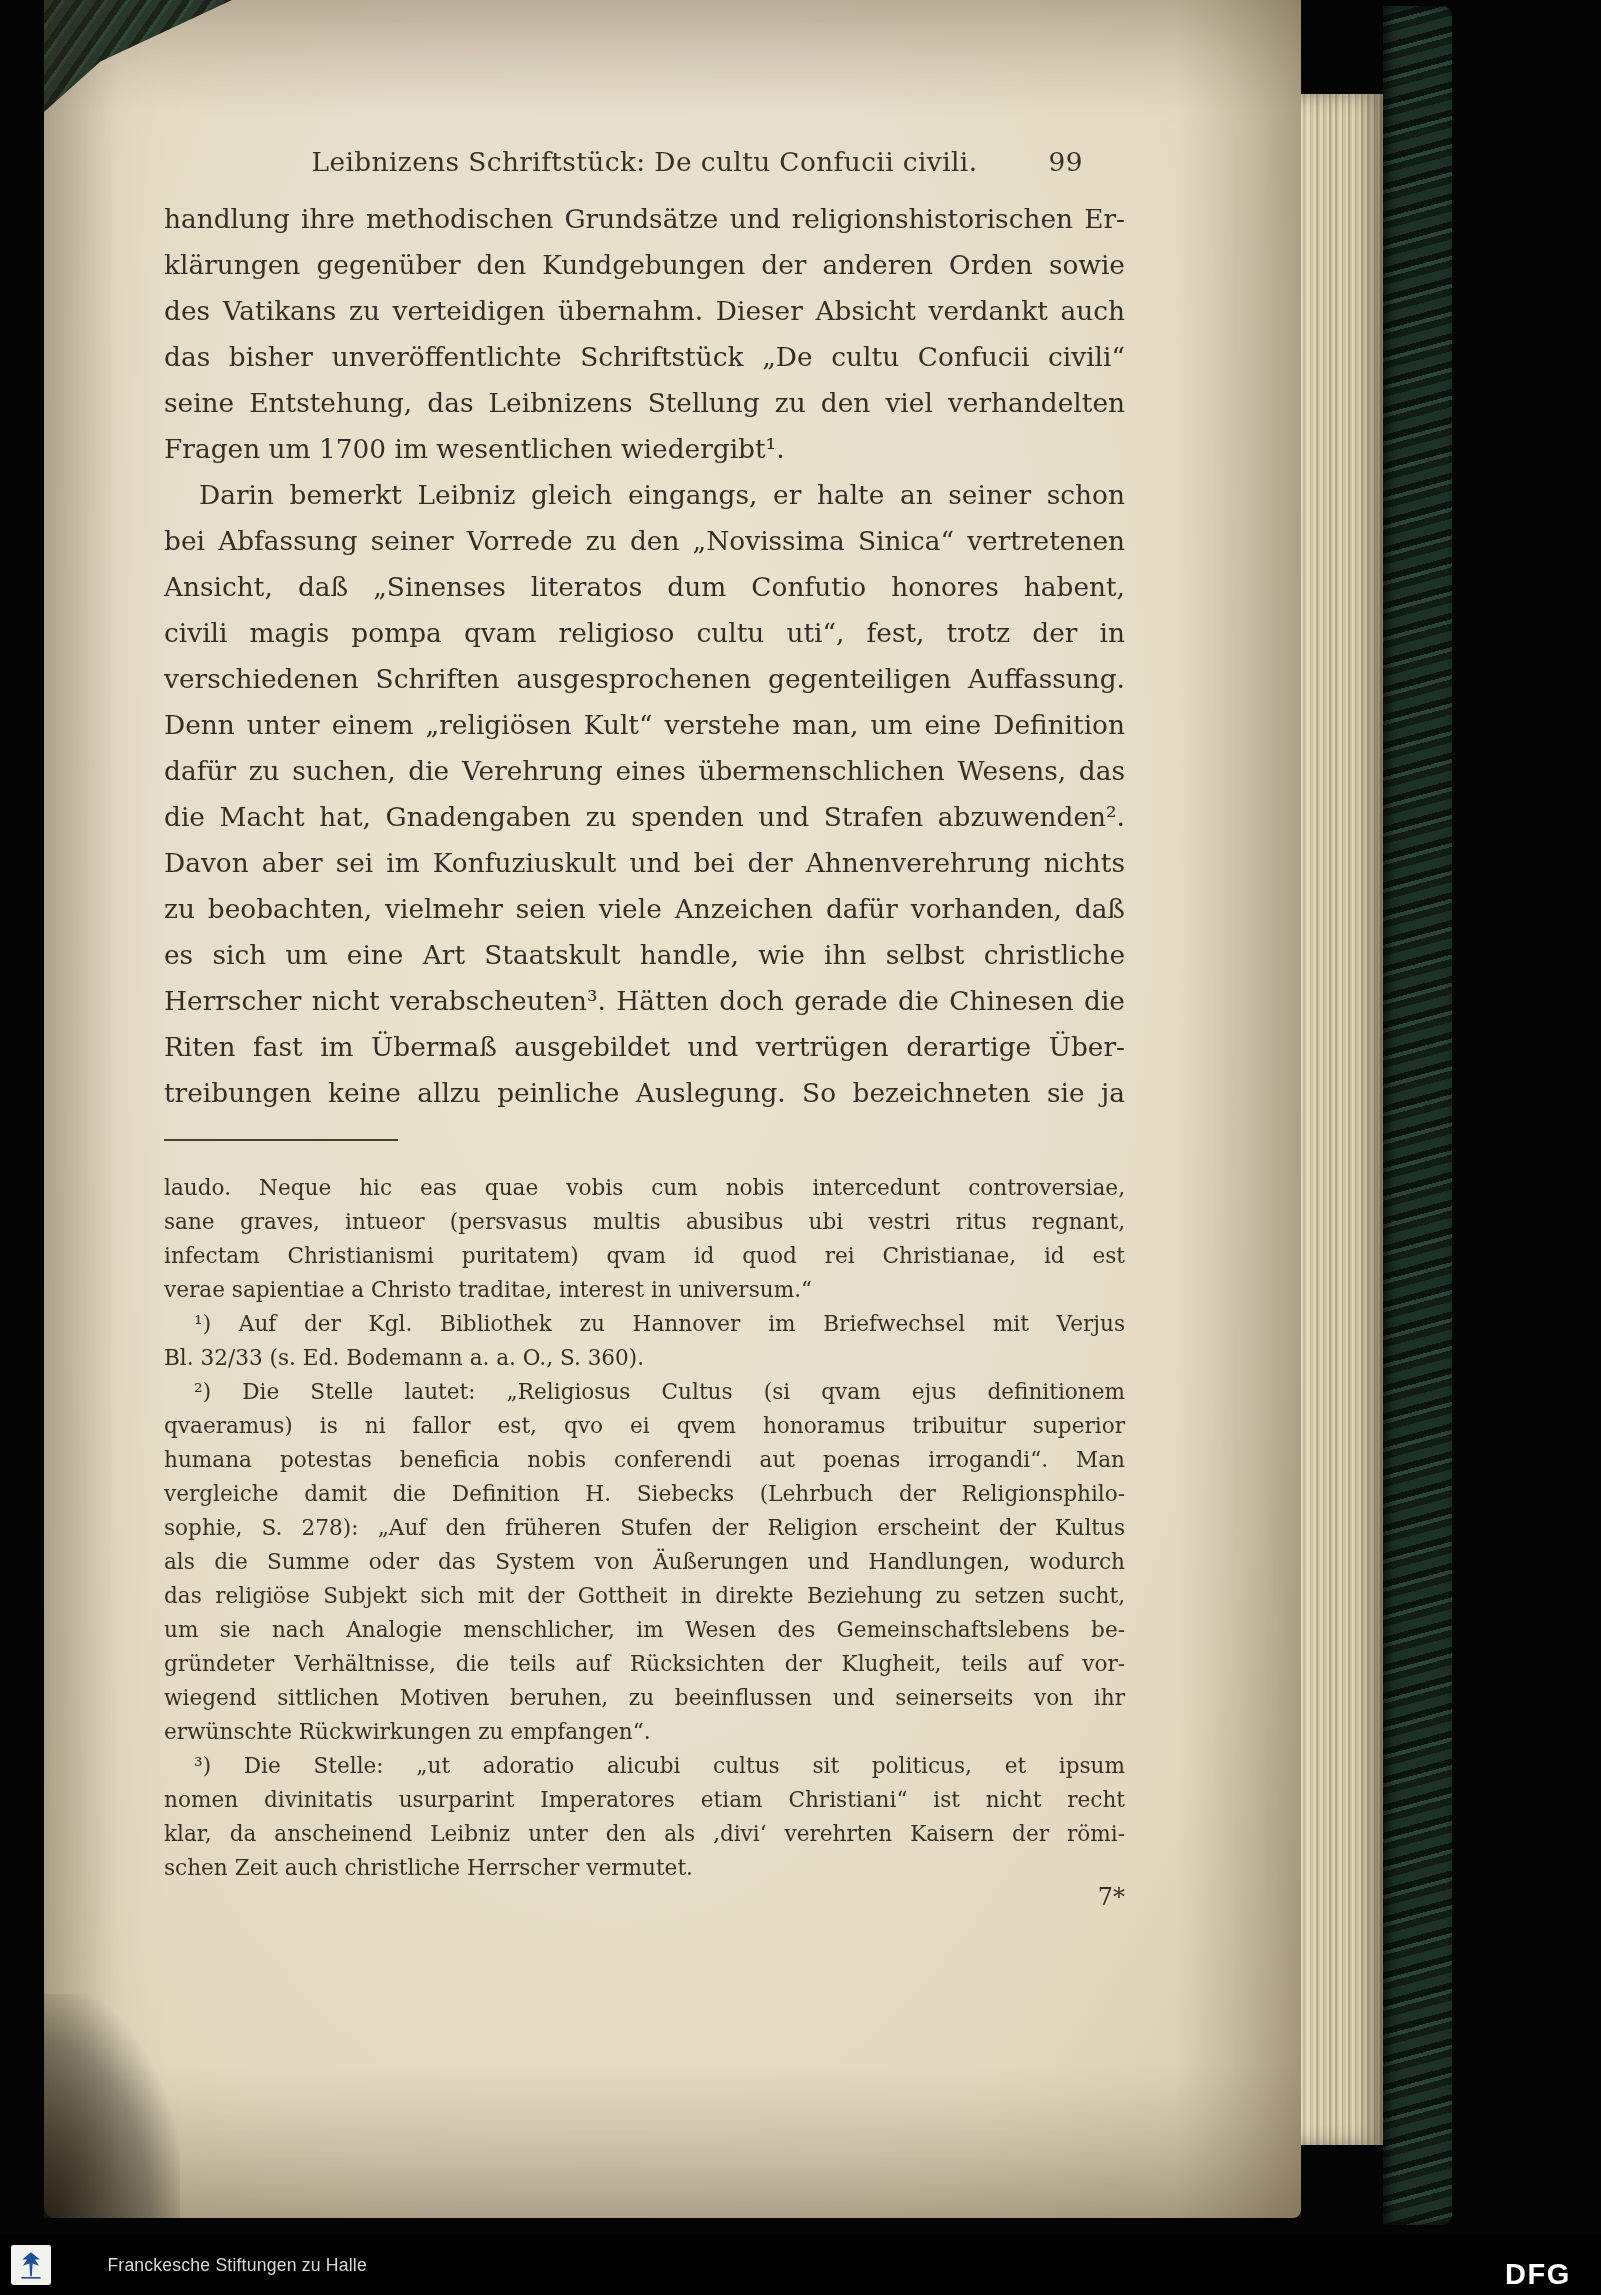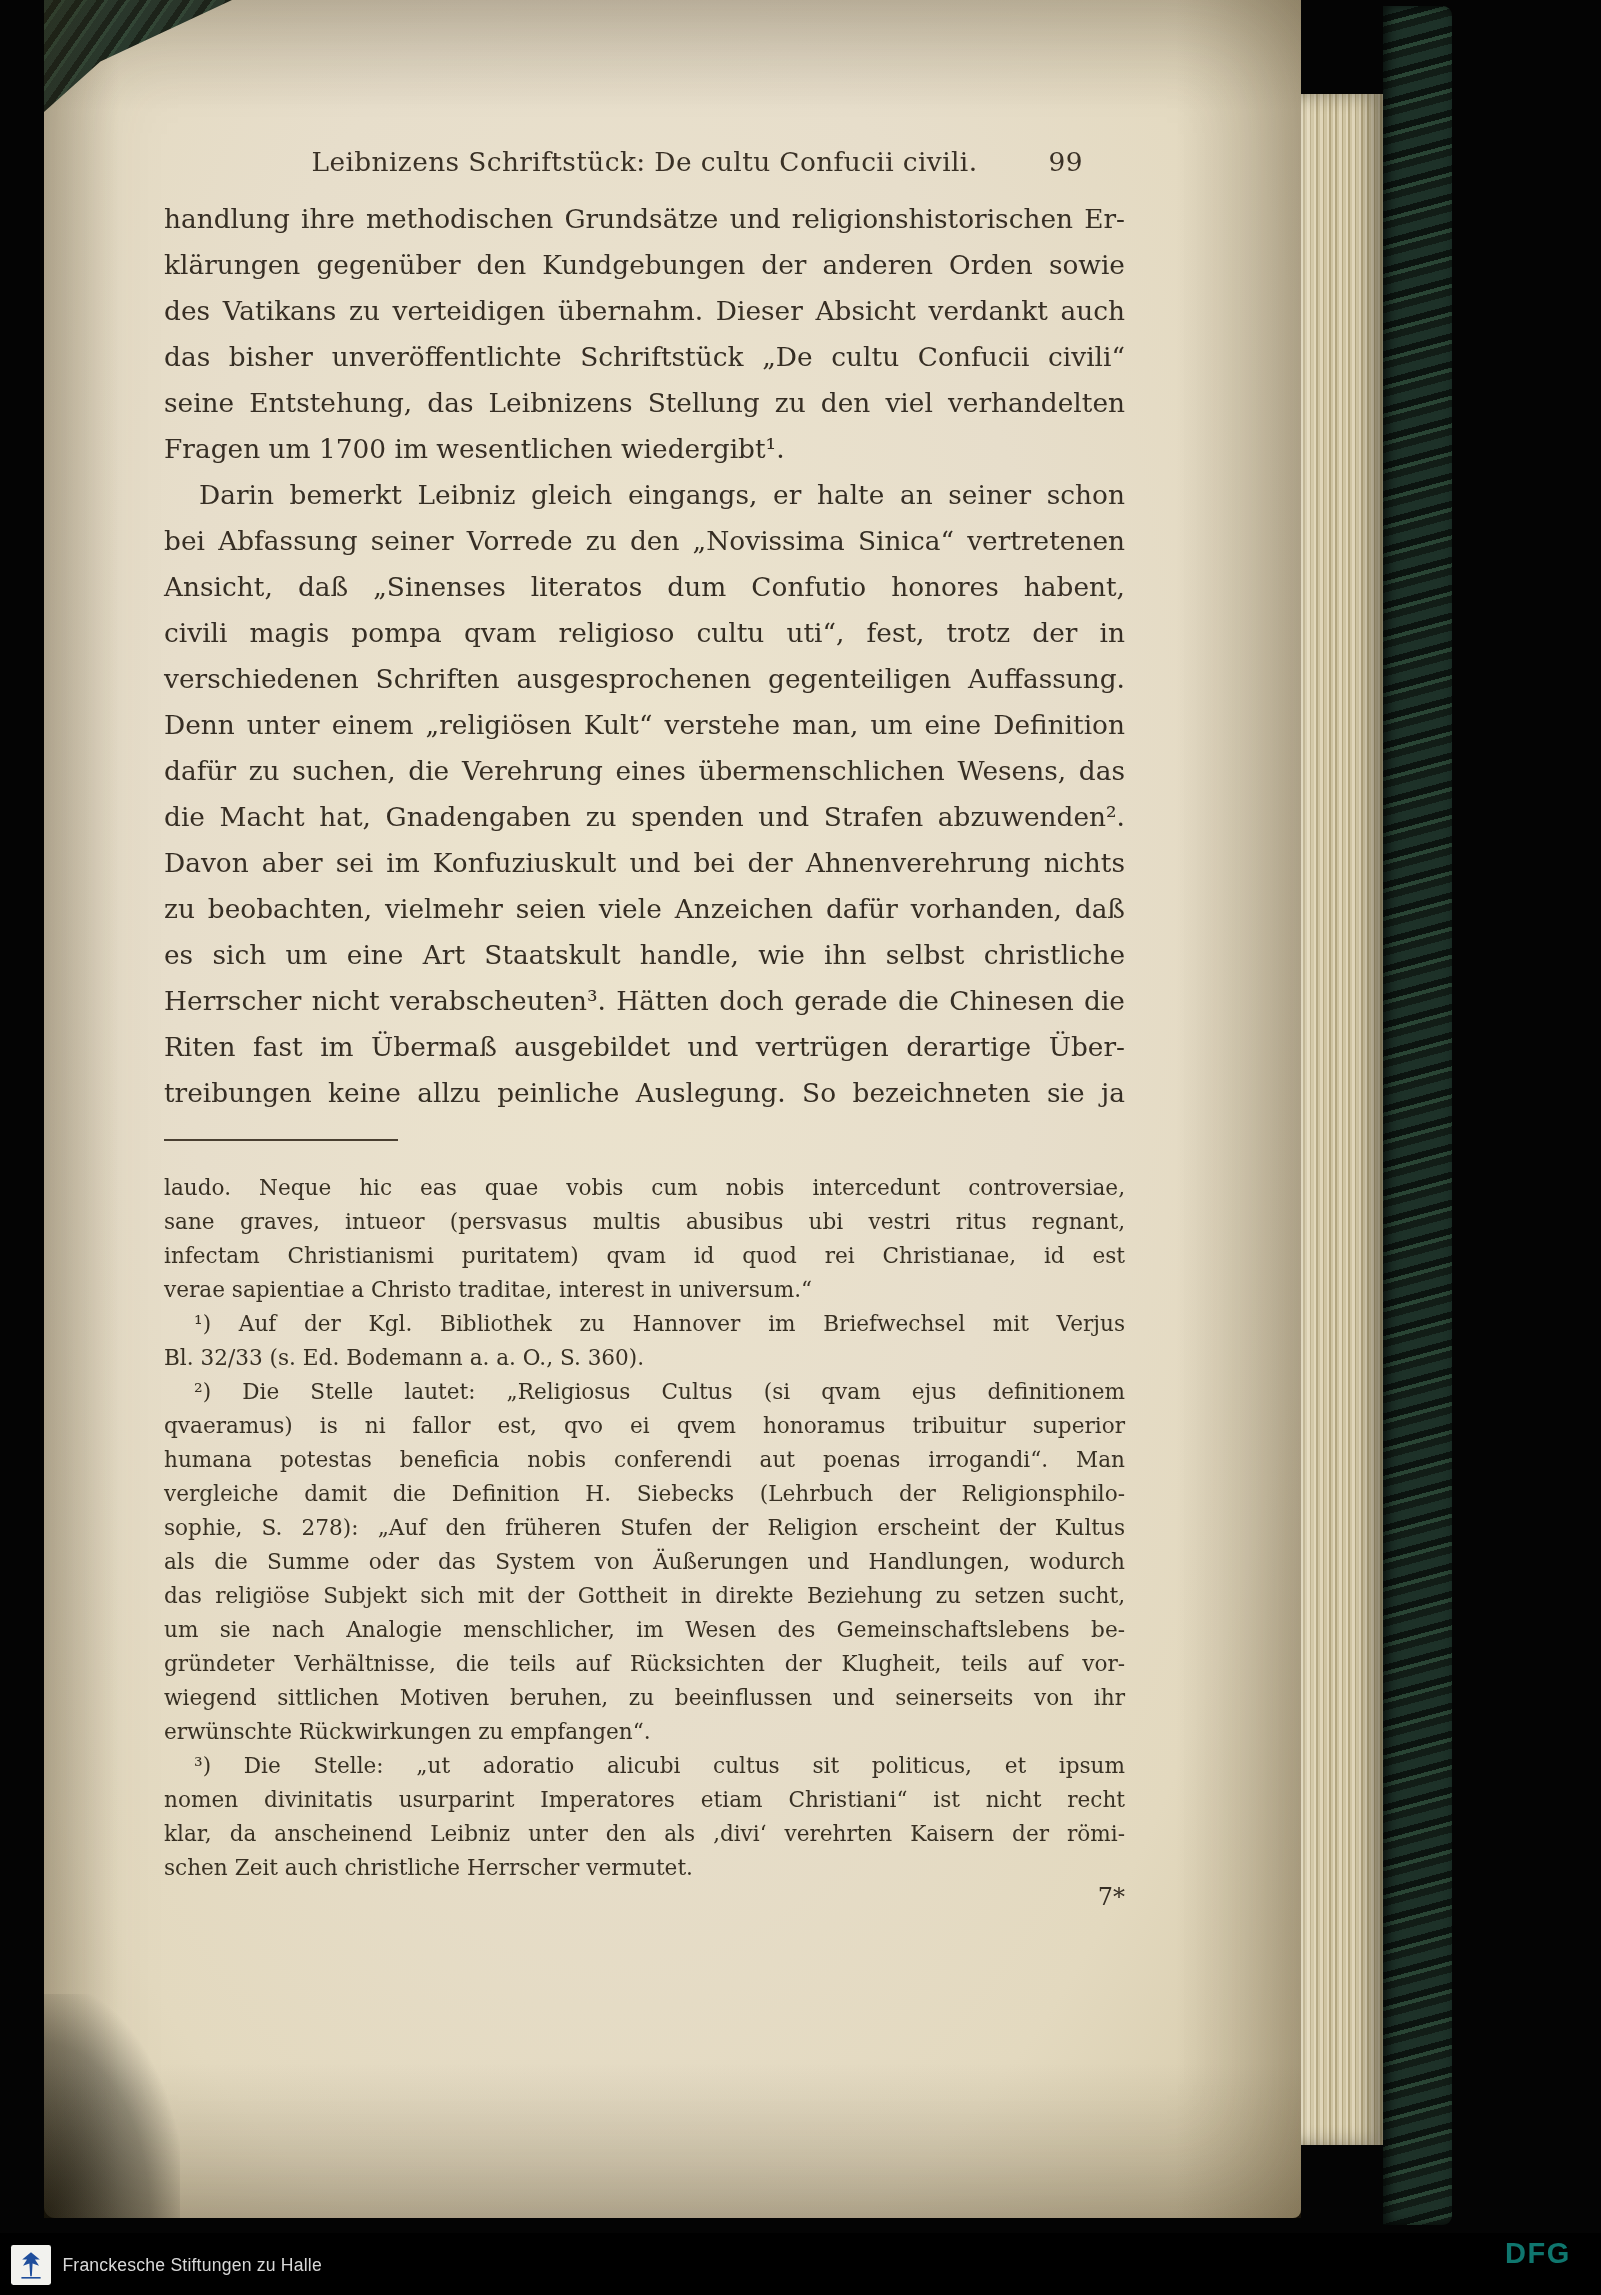--- a/index.html
+++ b/index.html
@@ -136,25 +136,26 @@
   .footer-logo {
     width: 40px; height: 40px;
     background: #f2f2ee;
     border-radius: 2.4px;
     display: flex; align-items: center; justify-content: center;
   }
   .footer-inst {
     color: #d8d8d8;
     font-size: 17.6px;
     letter-spacing: 0.2px;
+    margin-left: 45px;
   }
   .footer-dfg {
     position: absolute;
-    right: 30px; bottom: 25px;
-    color: #0f766e;
+    right: 30px; bottom: 4px;
+    color: #ffffff;
     font-size: 29px;
     font-weight: bold;
     letter-spacing: 1.6px;
     text-align: right;
   }
 </style>
 </head>
 <body>
 
 <div id="canvas">

